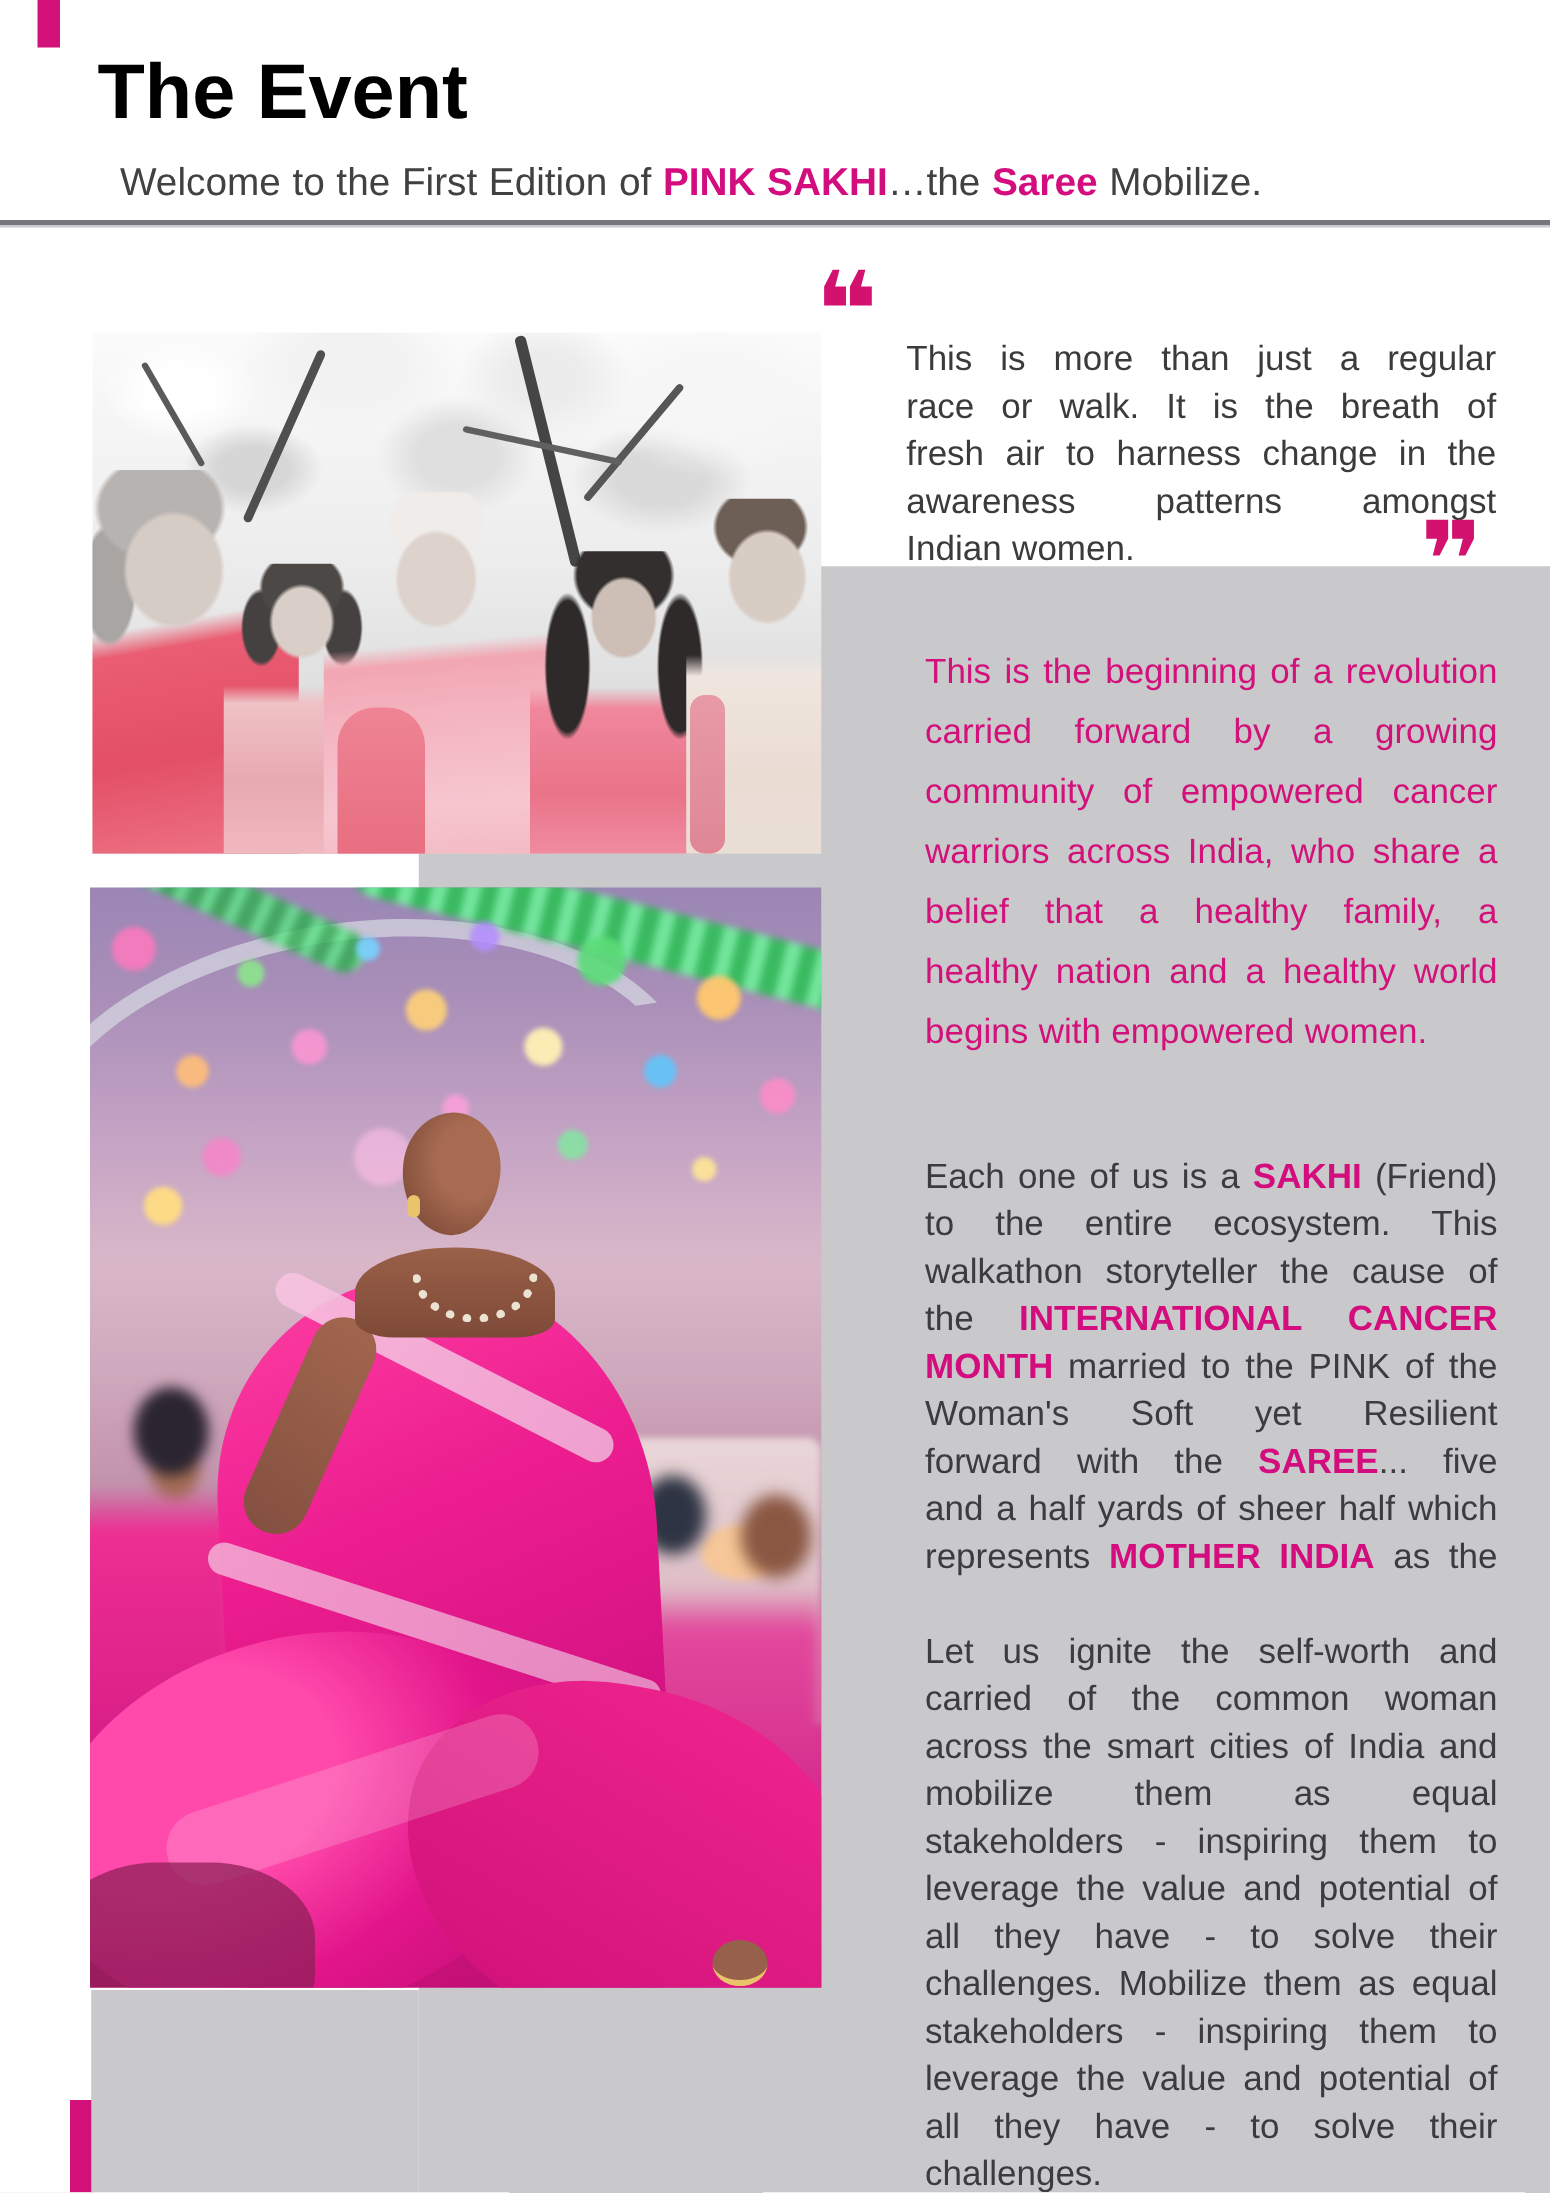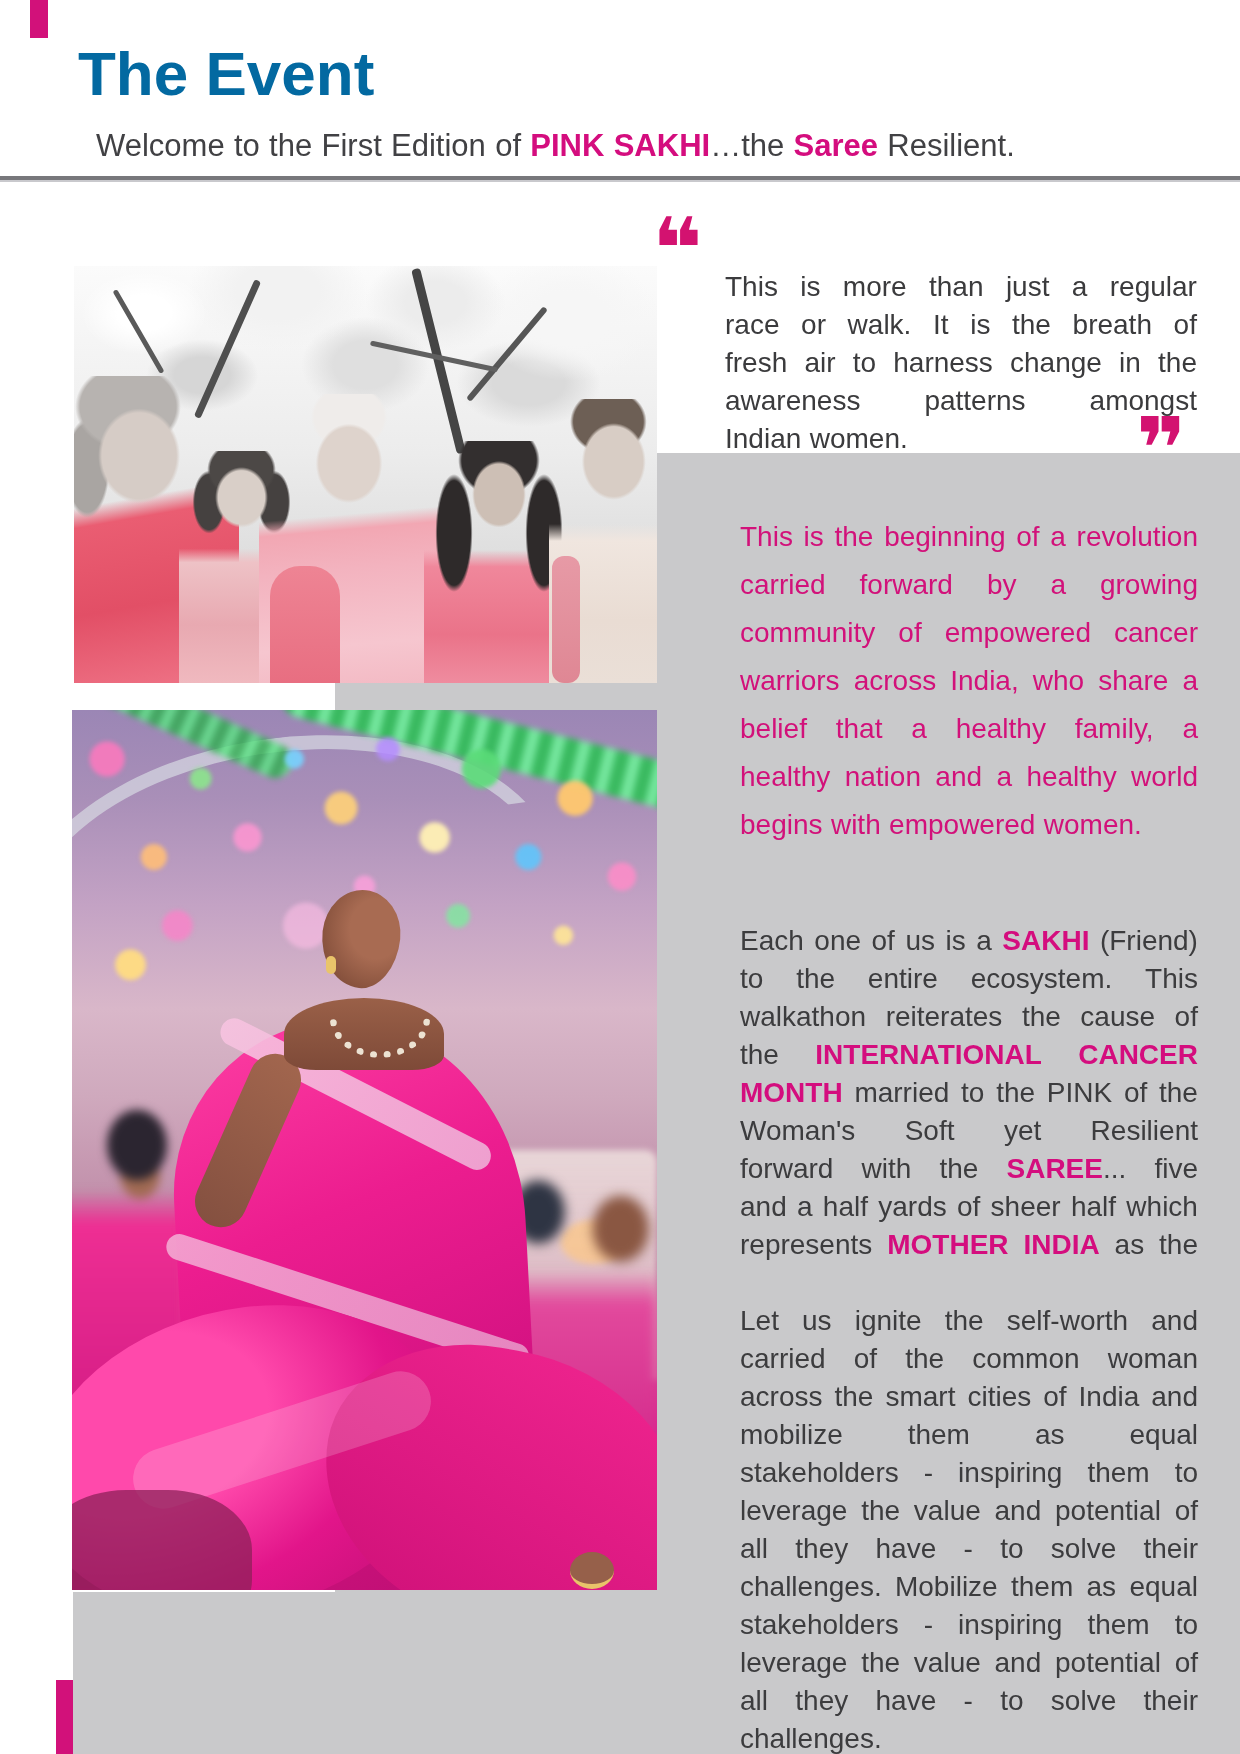--- a/index.html
+++ b/index.html
@@ -1,21 +1,21 @@
 <!DOCTYPE html>
 <html><head>
 <meta charset="utf-8">
 <style>
   html,body{margin:0;padding:0;background:#ffffff;}
   .page{position:relative;width:1240px;height:1754px;background:#ffffff;overflow:hidden;
         font-family:"Liberation Sans",sans-serif;}
 
   
   .accent-bar{position:absolute;background:#d2117a;}
-  .title{position:absolute;left:78px;top:40px;font-size:62px;font-weight:bold;color:#0369a1;line-height:1.1;}
+  .title{position:absolute;left:78px;top:40px;font-size:62px;font-weight:bold;color:#000000;line-height:1.1;}
   .subtitle{position:absolute;left:96px;top:128px;width:960px;font-size:31px;color:#414144;}
   .rule{position:absolute;left:0;top:176px;width:1240px;height:4px;background:#77777b;}
   .rule2{position:absolute;left:0;top:180px;width:1240px;height:2px;background:#c9c9cd;}
 
   
   .graybox{position:absolute;left:335px;top:453px;width:905px;height:1301px;background:#c9c9cb;}
   .graybox2{position:absolute;left:73px;top:1592px;width:262px;height:162px;background:#c9c9cb;}
 
   
   .tl{display:flex;justify-content:space-between;align-items:center;}
@@ -57,21 +57,21 @@
       <div class="tl last">
         <span class="tok"><span>Welcome</span></span>
         <span class="tok"><span>to</span></span>
         <span class="tok"><span>the</span></span>
         <span class="tok"><span>First</span></span>
         <span class="tok"><span>Edition</span></span>
         <span class="tok"><span>of</span></span>
         <span class="tok"><span class="hl">PINK</span></span>
         <span class="tok"><span class="hl">SAKHI</span><span>…the</span></span>
         <span class="tok"><span class="hl">Saree</span></span>
-        <span class="tok"><span>Resilient.</span></span>
+        <span class="tok"><span>Mobilize.</span></span>
       </div>
     </div>
   <div class="rule"></div>
   <div class="rule2"></div>
 
   <div class="graybox"></div>
   <div class="graybox2"></div>
 
   <div class="photo photo1">
     <div class="ph-el" style="left:0;top:0;width:583px;height:260px;background:
@@ -281,21 +281,21 @@
       </div>
       <div class="tl">
         <span class="tok"><span>to</span></span>
         <span class="tok"><span>the</span></span>
         <span class="tok"><span>entire</span></span>
         <span class="tok"><span>ecosystem.</span></span>
         <span class="tok"><span>This</span></span>
       </div>
       <div class="tl">
         <span class="tok"><span>walkathon</span></span>
-        <span class="tok"><span>reiterates</span></span>
+        <span class="tok"><span>storyteller</span></span>
         <span class="tok"><span>the</span></span>
         <span class="tok"><span>cause</span></span>
         <span class="tok"><span>of</span></span>
       </div>
       <div class="tl">
         <span class="tok"><span>the</span></span>
         <span class="tok"><span class="hl">INTERNATIONAL</span></span>
         <span class="tok"><span class="hl">CANCER</span></span>
       </div>
       <div class="tl">

